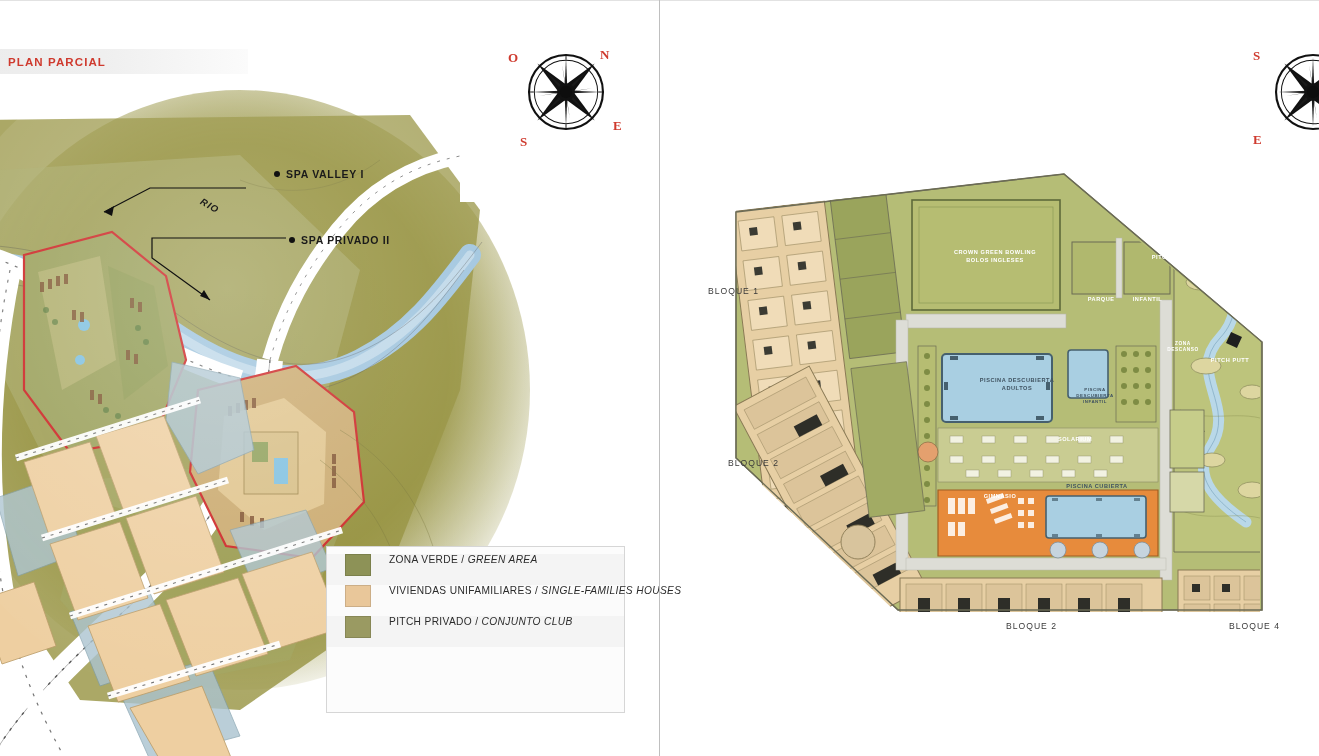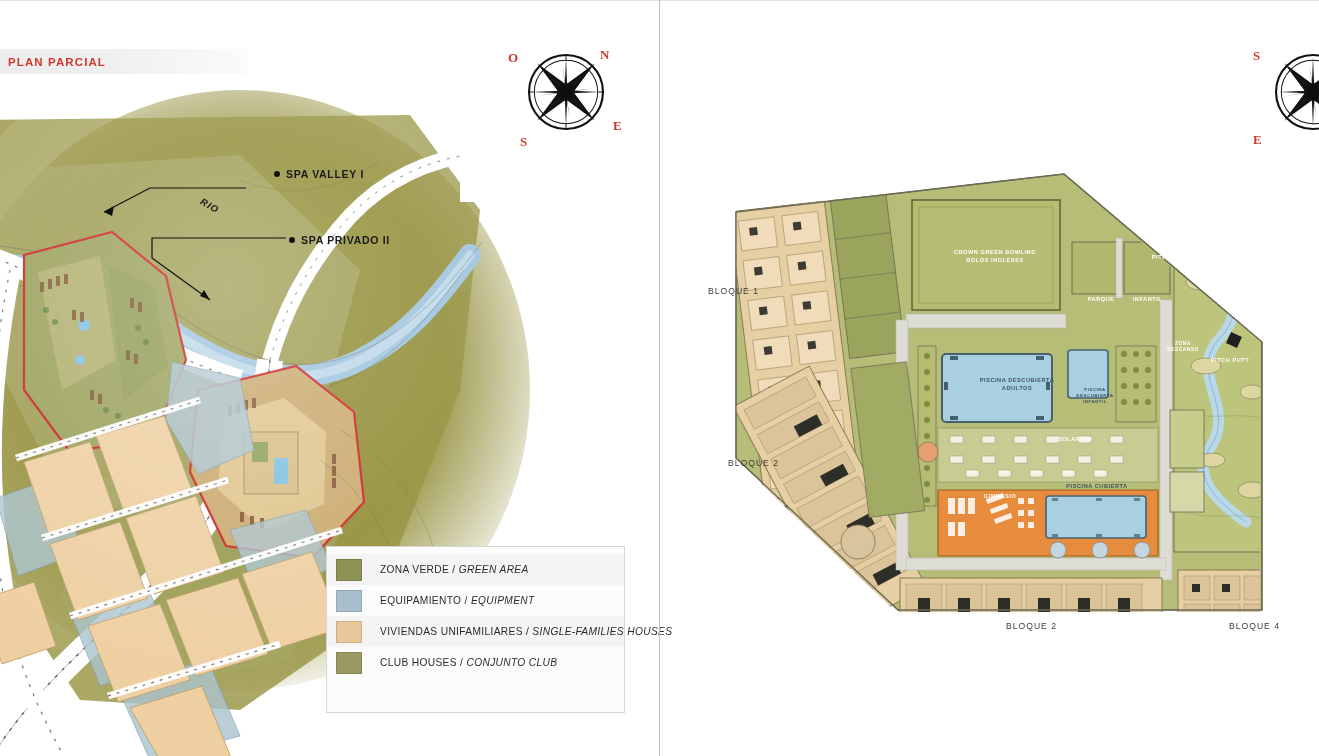--- a/index.html
+++ b/index.html
@@ -108,23 +108,22 @@
   #legend {
     position: absolute;
     left: 326px; top: 546px;
     width: 299px; height: 167px;
     background: #fcfcfc;
     border: 1px solid #d6d6d6;
     padding: 7px 0 0 0;
   }
   .legend-row {
     display: flex;
-    align-items: center;
     height: 31px;
-    padding-left: 9px;
+    padding-left: 18px;
   }
   .legend-row:nth-child(odd) { background: #f4f4f4; }
   .legend-row:nth-child(even) { background: #fbfbfb; }
   .legend-swatch {
     width: 26px; height: 22px;
     flex: 0 0 auto;
     margin-right: 18px;
     border: 1px solid rgba(0,0,0,0.12);
   }
   .legend-label {
@@ -399,30 +398,26 @@
   </svg>
 
   <div class="river-label">RIO</div>
 
   <div id="legend">
     <div class="legend-row">
       <span class="legend-swatch" style="background:#8d9257"></span>
       <span class="legend-label"><span>ZONA VERDE</span><span> / </span><span class="en">GREEN AREA</span></span>
     </div>
     <div class="legend-row">
-      <span class="legend-swatch" style="background:#a8c0cd"></span>
-      <span class="legend-label"><span>EQUIPAMIENTO</span><span> / </span><span class="en">EQUIPMENT</span></span>
-    </div>
-    <div class="legend-row">
       <span class="legend-swatch" style="background:#e9c79a"></span>
       <span class="legend-label"><span>VIVIENDAS UNIFAMILIARES</span><span> / </span><span class="en">SINGLE-FAMILIES HOUSES</span></span>
     </div>
     <div class="legend-row">
       <span class="legend-swatch" style="background:#9a9a62"></span>
-      <span class="legend-label"><span>CLUB HOUSES</span><span> / </span><span class="en">CONJUNTO CLUB</span></span>
+      <span class="legend-label"><span>PITCH PRIVADO</span><span> / </span><span class="en">CONJUNTO CLUB</span></span>
     </div>
   </div>
 
   <div class="page-divider"></div>
 
   <div class="map-canvas" id="map-right">
     <svg width="580" height="470" viewBox="0 0 580 470">
       <defs>
         <clipPath id="siteclip">
           <path d="M 36 50 L 360 16 L 560 180 L 560 452 L 196 452 L 36 300 Z"></path>

